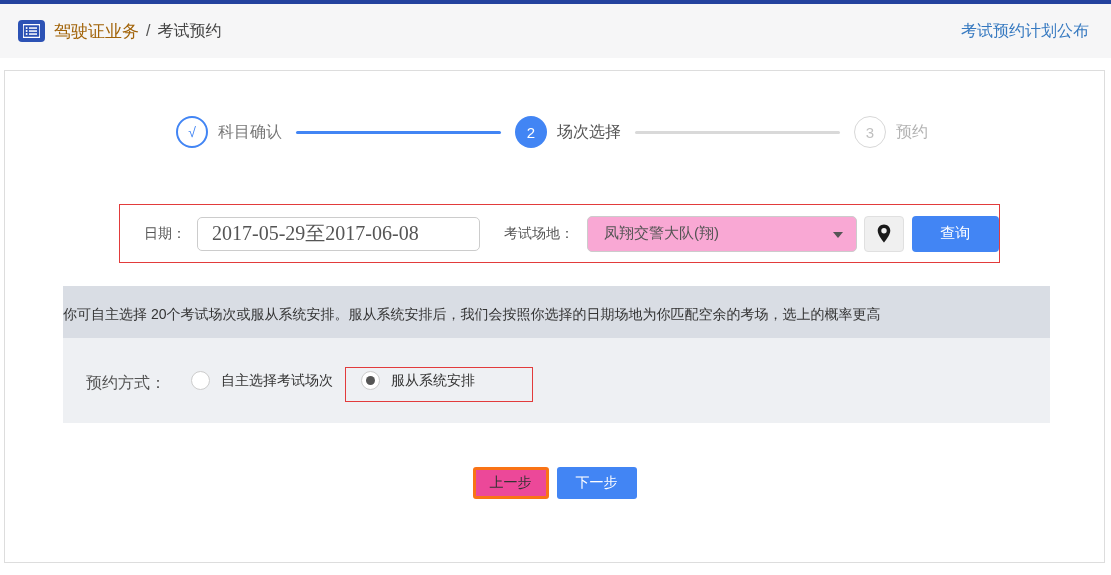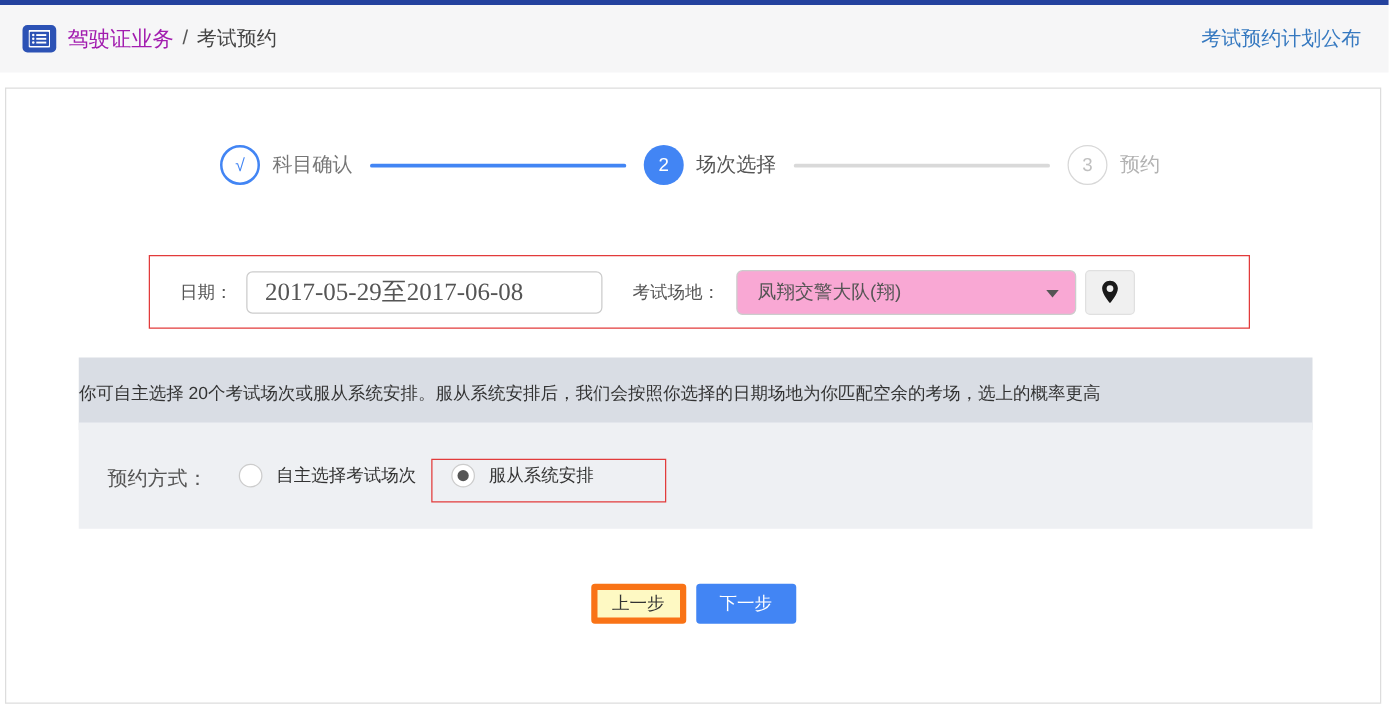--- a/index.html
+++ b/index.html
@@ -5,21 +5,21 @@
   * { margin:0; padding:0; box-sizing:border-box; }
   html,body { width:1111px; height:575px; background:#fff;
     font-family:"Liberation Sans","DejaVu Sans",sans-serif; position:relative; overflow:hidden; }
 
   
   .topline { position:absolute; left:0; top:0; width:1111px; height:4px; background:#24429e; }
   .header { position:absolute; left:0; top:4px; width:1111px; height:54px; background:#f6f6f7;
     display:flex; align-items:center; padding:0 22px 0 18px; }
   .crumb-icon { width:27px; height:22px; background:#2c52b5; border-radius:4px;
     display:flex; align-items:center; justify-content:center; margin-right:9px; }
-  .crumb-main { color:#a21caf; font-size:17px; }
+  .crumb-main { color:#a16207; font-size:17px; }
   .crumb-sep { color:#555; font-size:16px; margin:0 7px; }
   .crumb-page { color:#444; font-size:16px; }
   .header-spacer { flex:1; }
   .plan-link { color:#3679c0; font-size:16px; cursor:pointer; text-decoration:none; }
 
   
   .panel { position:absolute; left:4px; top:70px; width:1101px; height:493px;
     background:#fff; border:1px solid #ddd; }
 
   
@@ -77,21 +77,21 @@
   .radio-dot { width:9px; height:9px; border-radius:50%; background:#555; }
   .radio-text { margin-left:11px; font-size:14px; color:#333; white-space:nowrap; }
   .highlight-box { position:absolute; left:282px; top:29px; width:188px; height:35px;
     border:1.5px solid #e23b3b; pointer-events:none; }
 
   
   .actions { position:absolute; left:0; top:396px; width:100%; display:flex;
     justify-content:center; gap:8px; }
   .btn { height:32px; border-radius:3px; font-size:14px; cursor:pointer;
     font-family:"Liberation Sans","DejaVu Sans",sans-serif; }
-  .btn-prev { width:76px; background:#fef9c3; border:5px solid #f97316; color:#333; }
+  .btn-prev { width:76px; background:#ec4899; border:3px solid #f97316; color:#333; }
   .btn-next { width:80px; background:#4285f4; border:none; color:#fff; }
 </style>
 </head>
 <body>
 
 <div class="topline"></div>
 
 <div class="header">
   <span class="crumb-icon">
     <svg width="17" height="14" viewBox="0 0 17 14">
@@ -131,20 +131,21 @@
       <span class="field-label venue-label">考试场地：</span>
       <div class="venue-select">
         <span>凤翔交警大队(翔)</span>
         <span class="chevron-down"></span>
       </div>
       <div class="pin-btn">
         <svg width="14" height="19" viewBox="0 0 14 19">
           <path d="M7 0.5C3.4 0.5 0.7 3.3 0.7 6.8c0 4.7 6.3 11.7 6.3 11.7s6.3-7 6.3-11.7C13.3 3.3 10.6 0.5 7 0.5zm0 9a2.7 2.7 0 1 1 0-5.4 2.7 2.7 0 0 1 0 5.4z" fill="#1a1a1a"></path>
         </svg>
       </div>
+      <button class="query-btn">查询</button>
     </div>
   </div>
 
   <div class="notice-bar">
     <span>你可自主选择 20个考试场次或服从系统安排。服从系统安排后，我们会按照你选择的日期场地为你匹配空余的考场，选上的概率更高</span>
   </div>
 
   <div class="booking-section">
     <div class="booking-label">预约方式：</div>
     <div class="radio-opt radio-opt1">

